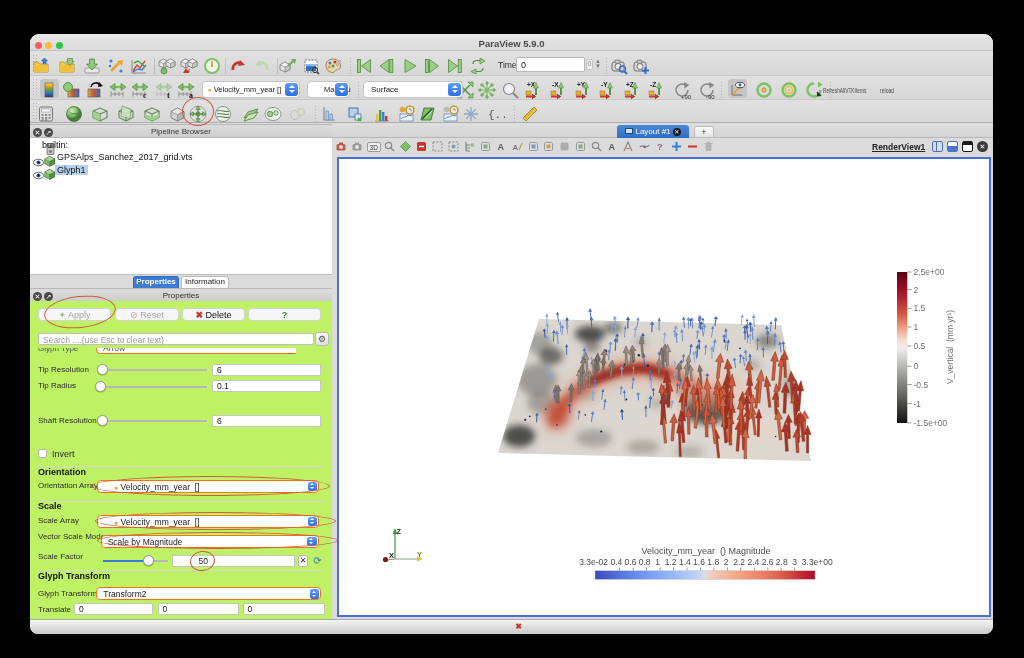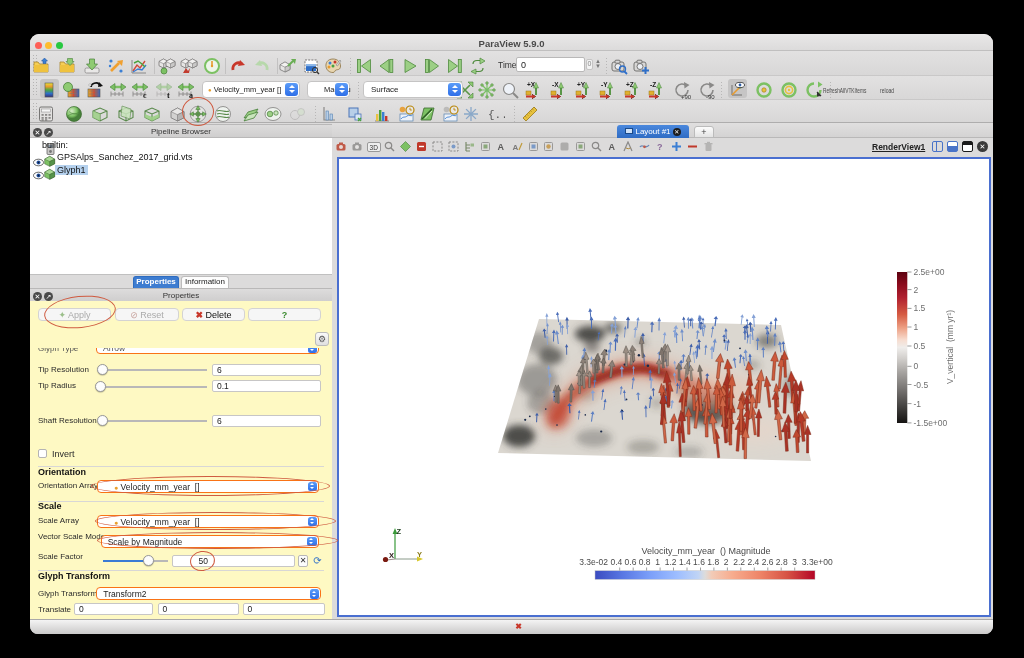--- a/index.html
+++ b/index.html
@@ -16,21 +16,21 @@
 .stepper{position:absolute;right:1px;top:1px;width:13px;height:13px;border-radius:3px;background:linear-gradient(#5b9cf8,#2f6fe8)}
 .stepper:after{content:"";position:absolute;left:3.5px;top:2.5px;border:3px solid transparent;border-bottom-color:#fff;border-top-width:0}
 .stepper:before{content:"";position:absolute;left:3.5px;bottom:2.5px;border:3px solid transparent;border-top-color:#fff;border-bottom-width:0}
 .phead{left:0;width:302px;height:14px;background:linear-gradient(#dddcdc,#cfcece);border-top:1px solid #b9b8b8;border-bottom:1px solid #b9b8b8;font-size:8px;color:#333;text-align:center;line-height:13px}
 .wbtn{position:absolute;top:2.5px;width:9px;height:9px;border-radius:50%;background:#4a4a4a;color:#fff;font-size:7px;line-height:9px;text-align:center}
 #tree{left:0;top:104px;width:302px;height:137px;background:#fff;border-bottom:1px solid #c0c0c0}
 .trow{position:absolute;left:0;width:302px;height:13px;font-size:9px;color:#111;line-height:13px}
 .tico{position:absolute}
 #tabs{left:0;top:241px;width:302px;height:13px;background:#dcdbdb}
 .tab{position:absolute;top:0.5px;height:12.5px;font-size:8px;text-align:center;border:1px solid #bdbcbc;border-bottom:none;border-radius:3px 3px 0 0}
-#props{left:0;top:267px;width:302px;height:318px;background:#fef9c3;overflow:hidden}
+#props{left:0;top:267px;width:302px;height:318px;background:#bef264;overflow:hidden}
 .btn{position:absolute;top:0;height:13px;background:#f6f6f6;border:1px solid #d4d3d3;border-radius:4px;font-size:9px;text-align:center;line-height:12px}
 .prow{position:absolute;left:0;width:302px;height:17px}
 .plabel{position:absolute;left:8px;top:3.5px;font-size:8px;color:#2a2a2a;white-space:nowrap}
 .pbold{position:absolute;left:8px;font-size:9px;font-weight:bold;color:#111}
 .pfield{position:absolute;height:12px;background:#fff;border:1px solid #c7c6c6;border-radius:2px;font-size:8.5px;color:#222;padding-left:4px;line-height:11px}
 .slider{position:absolute;top:8px;height:2px;background:#b9b8b8}
 .sliderb{position:absolute;top:8px;height:2px;background:#3a7bd5}
 .knob{position:absolute;top:3px;width:11px;height:11px;border-radius:50%;background:#fdfdfd;border:0.5px solid #999;box-shadow:0 0.5px 1px rgba(0,0,0,.3)}
 .psep{position:absolute;left:8px;width:286px;height:1px;background:#d8d7d6}
 .pcombo{position:absolute;height:13px;background:#fff;border:1px solid #f97316;border-radius:4px;font-size:8.5px;color:#222;line-height:12px;padding-left:6px}
@@ -548,22 +548,23 @@
 <div id="tabs" class="abs">
 <div class="tab" style="left:103px;width:46px;background:#3d7cd0;border-color:#2d6cc0;color:#fff;font-weight:bold">Properties</div>
 <div class="tab" style="left:151px;width:48px;background:#fdfdfd;color:#222">Information</div>
 </div>
 <div class="abs phead" style="top:254px">Properties<div class="wbtn" style="left:3px">✕</div><div class="wbtn" style="left:14px">↗</div></div>
 <div id="props" class="abs">
 <div class="btn" style="left:8px;top:7px;width:73px;color:#aaa"><span style="color:#9bbf8a">✦</span> Apply</div>
 <div class="btn" style="left:85px;top:7px;width:64px;color:#aaa"><span style="color:#c9a5a0">⊘</span> Reset</div>
 <div class="btn" style="left:152px;top:7px;width:63px;color:#111"><span style="color:#c8372a;font-weight:bold">✖</span> Delete</div>
 <div class="btn" style="left:218px;top:7px;width:73px;color:#3a8a2e;font-weight:bold">?</div>
+<div class="abs" style="left:8px;top:32px;width:276px;height:12px;background:#fff;border:1px solid #c0bfbf;border-radius:2px;font-size:8.5px;color:#999;padding:1px 0 0 4px">Search ....(use Esc to clear text)</div>
 <div class="abs" style="left:285px;top:31px;width:14px;height:14px;background:linear-gradient(#fafafa,#e0e0e0);border:1px solid #bbb;border-radius:3px;color:#555;font-size:9px;text-align:center;line-height:13px">⚙</div>
-<div class="abs" style="left:0;top:47px;width:302px;height:7px;overflow:hidden">
+<div class="abs" style="left:0;top:47px;width:266px;height:7px;overflow:hidden">
 <div class="plabel" style="left:8px;top:-4px;color:#555">Glyph Type</div>
 <div class="pcombo" style="left:66px;top:-7px;width:223px;color:#555">Arrow<div class="pstepper"></div></div>
 </div>
 <div class="prow" style="top:60px">
 <div class="plabel">Tip Resolution</div>
 <div class="sliderb" style="left:72px;width:0px"></div>
 <div class="slider" style="left:72px;width:105px"></div>
 <div class="knob" style="left:66.5px"></div>
 <div class="pfield" style="left:182px;top:2.5px;width:109px">6</div>
 </div>

